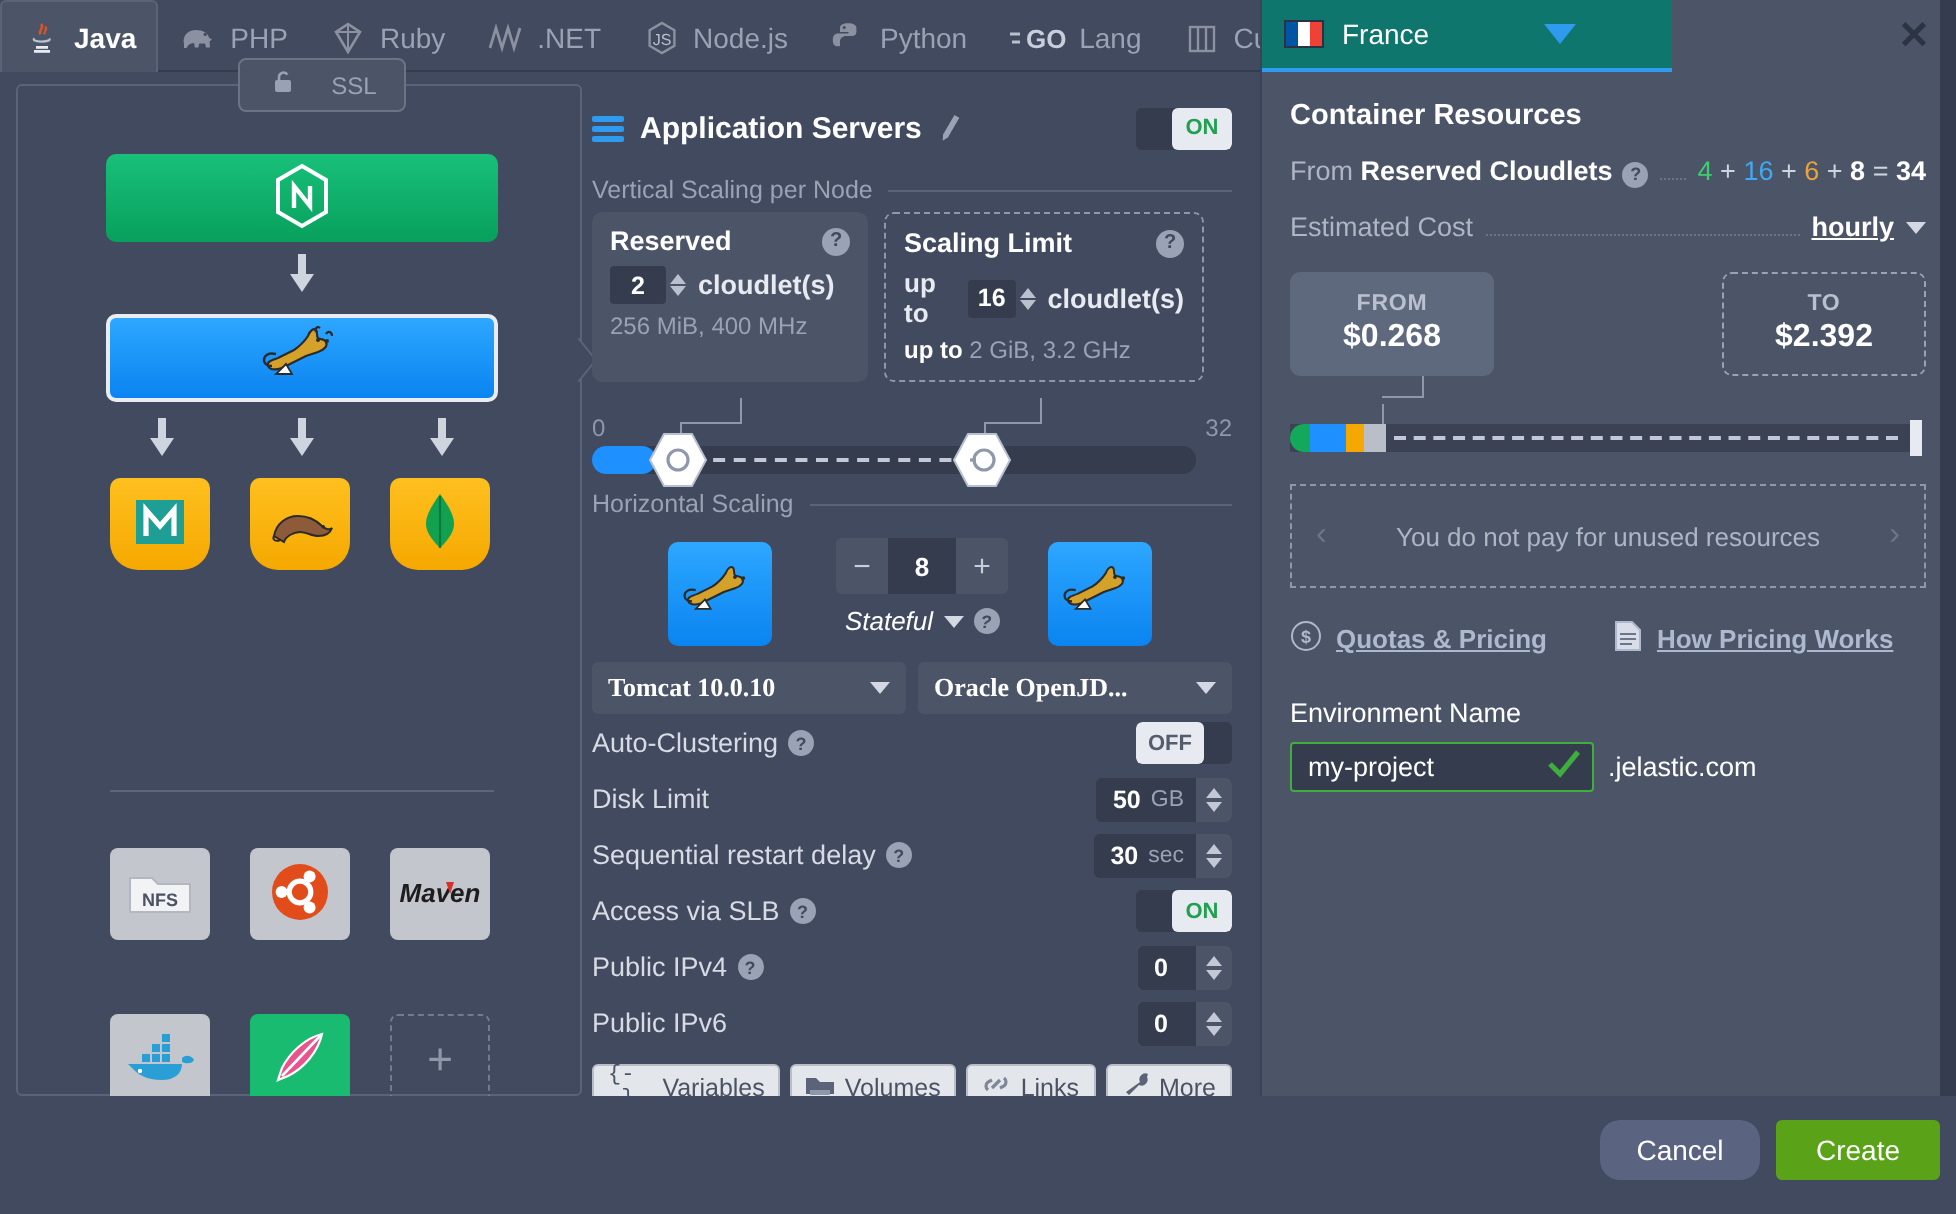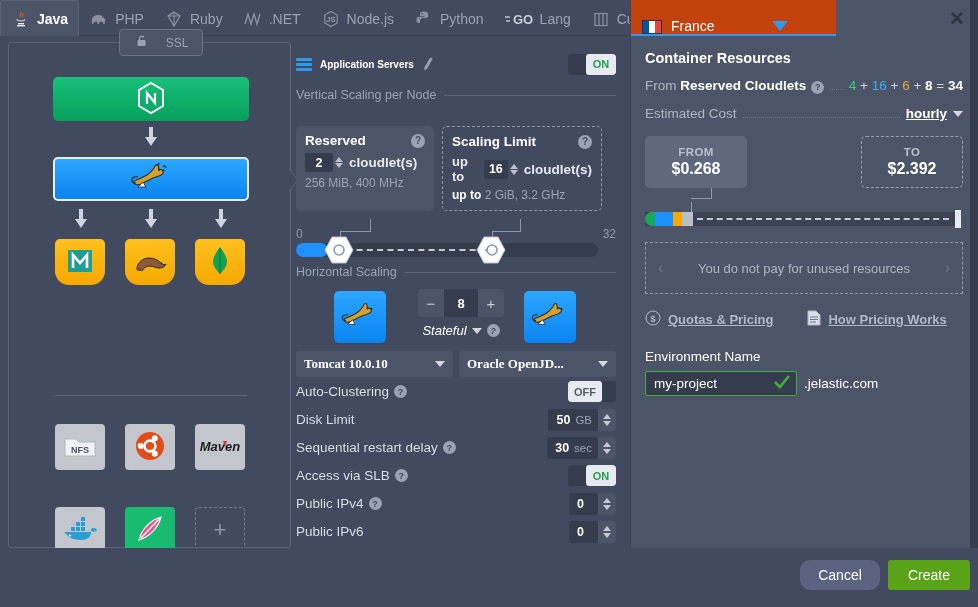--- a/index.html
+++ b/index.html
@@ -85,35 +85,35 @@
   }
 
   
   #mid-panel {
     position:absolute; left:296px; top:42px; width:320px; height:506px;
   }
   .mid-head { display:flex; align-items:center; height:28px; margin-top:8px; }
   .burger { width:16px; height:13px; margin-right:8px; position:relative; }
   .burger i { position:absolute; left:0; width:16px; height:3px; background:#2e9bf0; border-radius:1px; }
   .burger i:nth-child(1){ top:0 } .burger i:nth-child(2){ top:5px } .burger i:nth-child(3){ top:10px }
-  .mid-title { font-size:10px; font-weight:bold; color:#ffffff; }
+  .mid-title { font-size:15px; font-weight:bold; color:#ffffff; }
   .pencil { margin-left:8px; color:#9aa3b5; font-size:12px; transform:rotate(-15deg); display:inline-block; }
   .toggle {
     width:48px; height:21px; border-radius:3px; display:flex; align-items:center;
     font-size:11px; font-weight:bold; cursor:pointer; overflow:hidden;
   }
   .toggle.on { background:#343c4d; justify-content:flex-end; }
   .toggle.on .knob { background:#e7eaf0; color:#22a050; width:30px; height:21px; display:flex; align-items:center; justify-content:center; border-radius:3px; }
   .toggle.off { background:#343c4d; justify-content:flex-start; }
   .toggle.off .knob { background:#e7eaf0; color:#555c6b; width:34px; height:21px; display:flex; align-items:center; justify-content:center; border-radius:3px; }
 
   .sect-label { display:flex; align-items:center; gap:8px; color:#9aa3b5; font-size:12.5px; margin-top:10px; }
   .sect-label .line { flex:1; height:1px; background:#5a6378; }
 
-  .scale-row { display:flex; gap:8px; margin-top:24px; }
+  .scale-row { display:flex; gap:8px; margin-top:4px; }
   .scale-box { width:138px; border-radius:5px; padding:7px 9px 8px 9px; position:relative; }
   .scale-box.solid { background:#4c5568; }
   .scale-box.dashed { border:1px dashed #8f98aa; width:160px; }
   .scale-title { font-weight:bold; font-size:13.5px; color:#ffffff; }
   .qmark {
     width:14px; height:14px; border-radius:50%; background:#9aa3b5; color:#414a5e;
     font-size:10px; font-weight:bold; display:inline-flex; align-items:center; justify-content:center;
     vertical-align:middle;
   }
   .qmark.sm { width:13px; height:13px; font-size:9px; }
@@ -173,21 +173,21 @@
     height:23px; display:flex; align-items:center; gap:5px; padding:0 7px; font-size:12.5px; cursor:pointer;
   }
 
   
   #right-panel {
     position:absolute; left:630px; top:0; width:348px; height:548px;
     background:#4c5568; border-left:1px solid #3b4356;
   }
   #country-tab {
     position:absolute; left:0; top:0; width:205px; height:36px;
-    background:#c2410c; display:flex; align-items:flex-end; gap:9px; padding-left:11px;
+    background:#0f766e; display:flex; align-items:center; gap:9px; padding-left:11px;
     border-bottom:2px solid #2e9bf0;
   }
   .flag { width:20px; height:14px; display:flex; border:1px solid #2b3242; }
   .flag .f1{flex:1;background:#0055a4}.flag .f2{flex:1;background:#ffffff}.flag .f3{flex:1;background:#ef4135}
   #close-x {
     position:absolute; right:10px; top:7px; width:22px; height:22px;
     display:flex; align-items:center; justify-content:center; color:#2c3444; font-size:19px; font-weight:bold;
     cursor:pointer;
   }
   .rp-body { position:absolute; left:0; top:36px; width:348px; padding:14px 16px 0 14px; }

